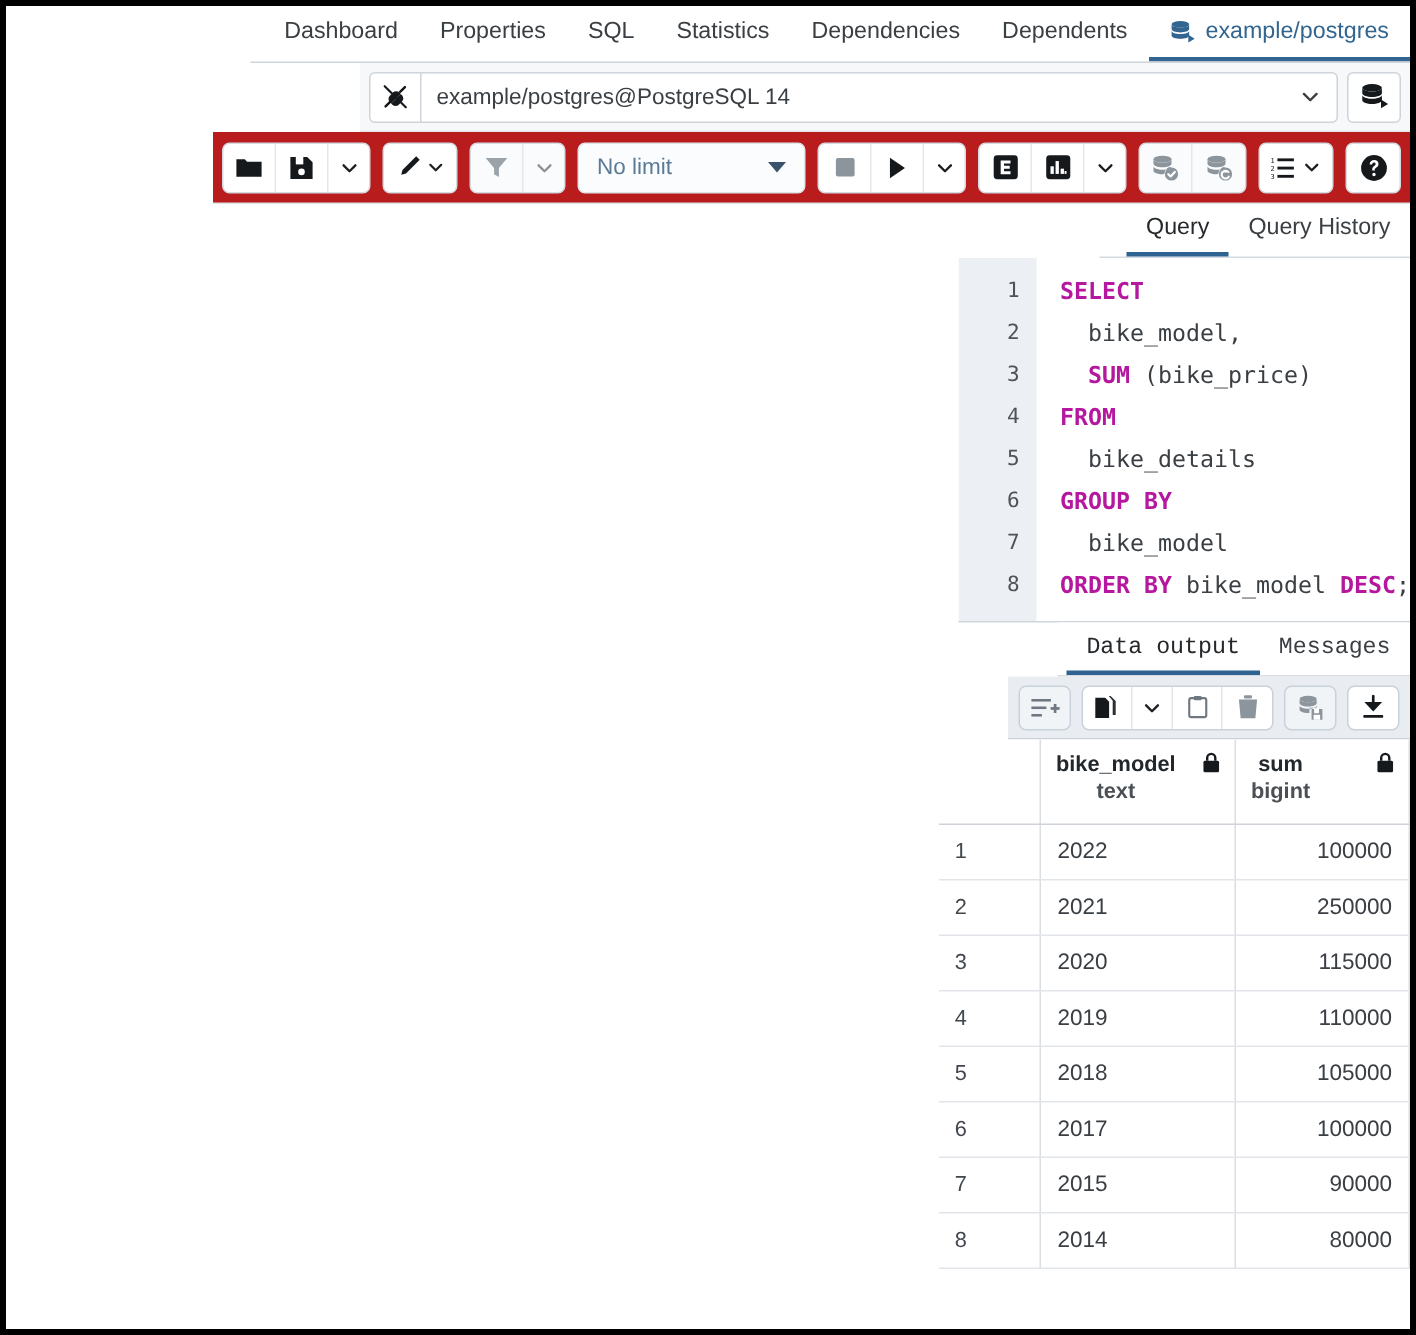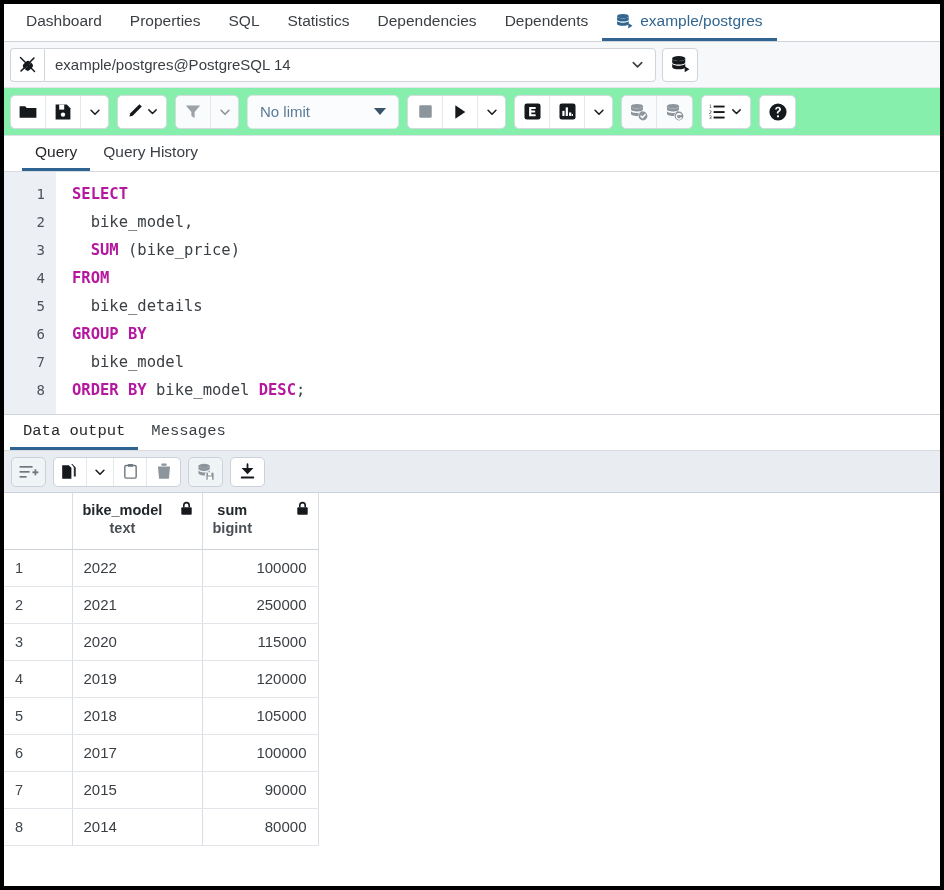--- a/index.html
+++ b/index.html
@@ -12,20 +12,21 @@
     overflow: hidden;
   }
   #app {
     position: absolute;
     left: 4px; top: 4px;
     width: 936px; height: 882px;
     background: #fff;
     overflow: hidden;
     display: flex;
     flex-direction: column;
+    align-items: flex-end;
   }
 
   
   .objtabs {
     height: 38px;
     min-height: 38px;
     background: #fff;
     border-bottom: 1px solid #cdd4db;
     display: flex;
     align-items: stretch;
@@ -89,21 +90,21 @@
     border-radius: 4px;
     background: #fff;
     display: flex; align-items: center; justify-content: center;
     cursor: pointer;
   }
 
   
   .toolbar {
     height: 48px;
     min-height: 48px;
-    background: #86efac;
+    background: #b91c1c;
     display: flex;
     align-items: center;
     padding: 0 6px;
     gap: 8px;
     border-bottom: 1px solid #dfe3e8;
   }
   .grp {
     display: flex;
     align-items: stretch;
     height: 34px;
@@ -724,21 +725,21 @@
             </td>
           </tr>
           <tr>
             <td>
               <div class="cell rnum">4</div>
             </td>
             <td>
               <div class="cell">2019</div>
             </td>
             <td>
-              <div class="cell num">120000</div>
+              <div class="cell num">110000</div>
             </td>
           </tr>
           <tr>
             <td>
               <div class="cell rnum">5</div>
             </td>
             <td>
               <div class="cell">2018</div>
             </td>
             <td>

